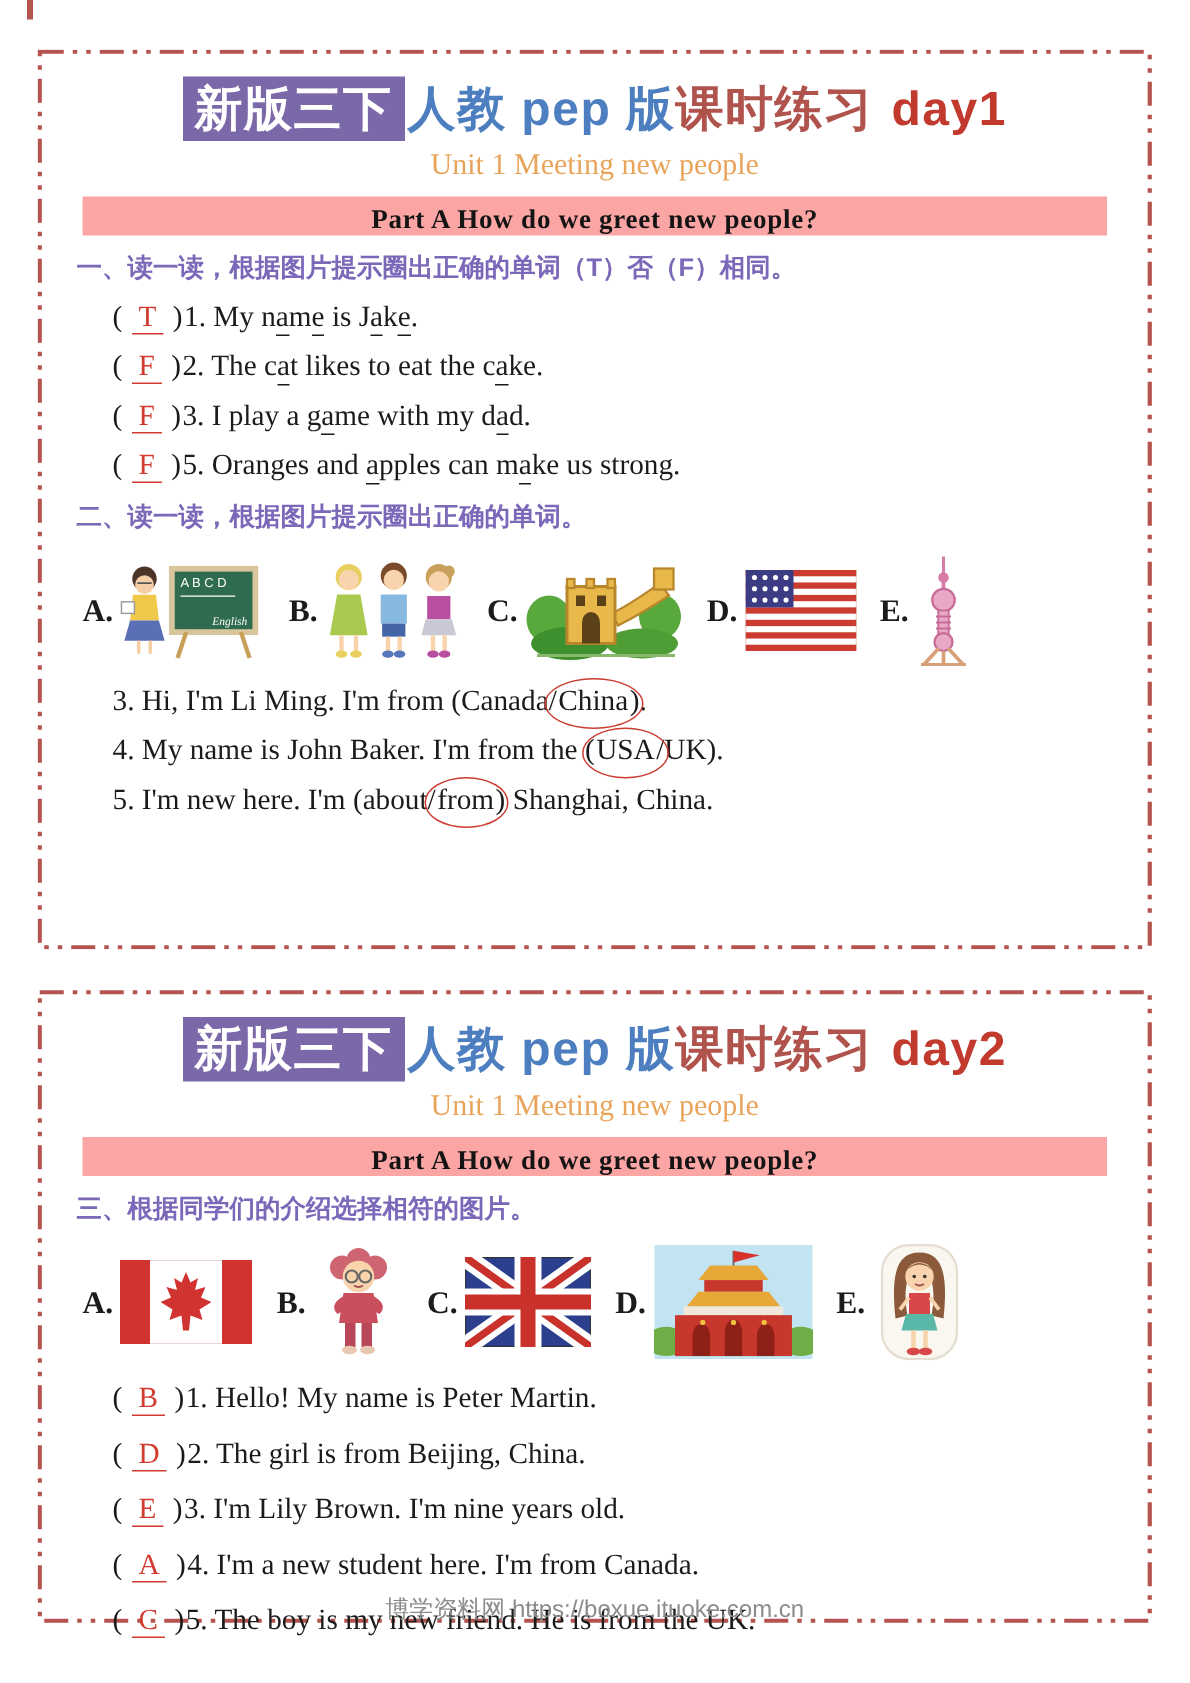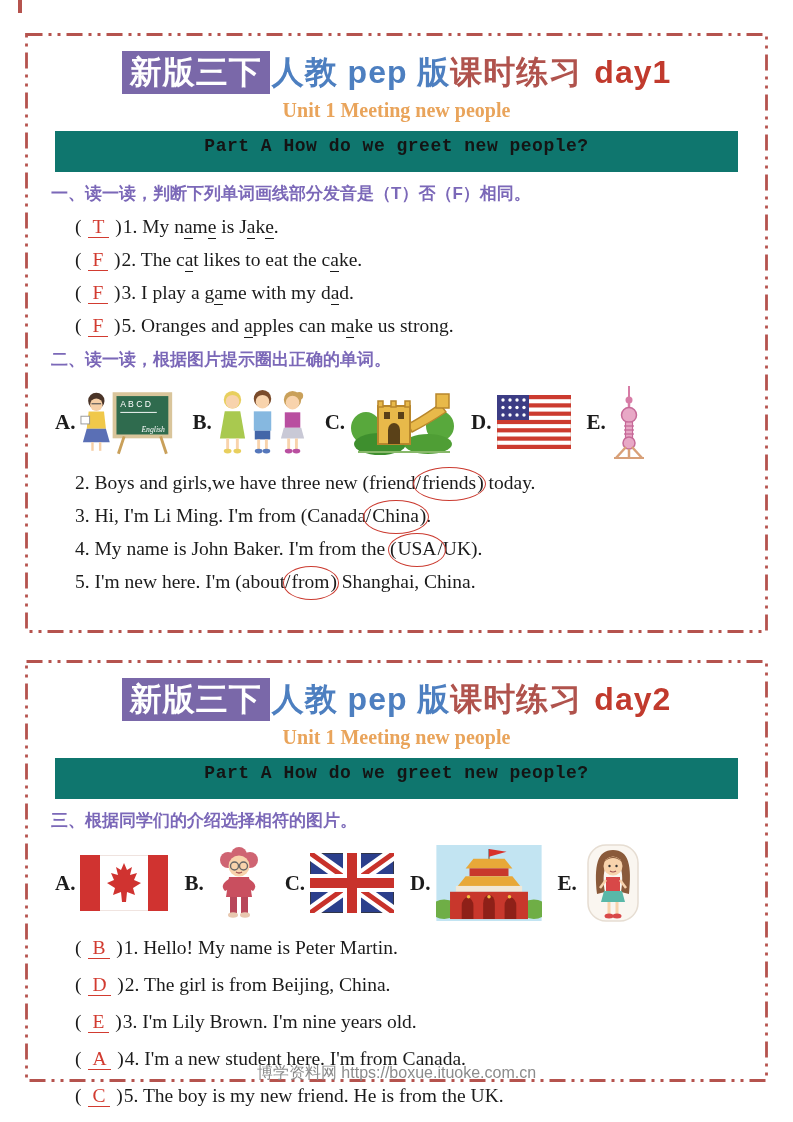--- a/index.html
+++ b/index.html
@@ -18,27 +18,27 @@
     text-align:center;padding-top:19px;
     font-family:"Liberation Sans", sans-serif;font-weight:bold;font-size:32px;line-height:40px;
     letter-spacing:1px;white-space:nowrap;
   }
   .badge{background:#7a68a9;color:#ffffff;padding:3px 8px 4px;}
   .t-series{color:#4d7fc0;margin-left:2px;}
   .t-suffix{color:#b0534d;}
   .t-day{color:#c13a2d;margin-left:12px;}
 
   .unit-line{
-    text-align:center;color:#e9a45b;font-weight:bold;font-size:20px;margin-top:7px;
+    text-align:center;color:#e9a45b;font-weight:normal;font-size:20px;margin-top:7px;
     font-family:"Liberation Serif", serif;
   }
   .part-band{
-    margin:9px 30px 0 30px;background:#0f766e;text-align:center;
-    font-family:Liberation Mono, monospace;font-weight:bold;font-size:18px;
-    padding:5px 0 16px;color:#141414;letter-spacing:.5px;
+    margin:9px 30px 0 30px;background:#fca5a5;text-align:center;
+    font-family:Liberation Serif, serif;font-weight:bold;font-size:18px;
+    padding:5px 0 0;color:#141414;letter-spacing:.5px;
   }
   .sec-heading{
     margin:10px 0 0 26px;color:#7b68b8;font-family:"Liberation Sans", sans-serif;
     font-weight:bold;font-size:17px;line-height:24px;
   }
   .qlist{margin-left:26px;font-size:19.5px;}
   .qlist .q-row{margin-top:9px;line-height:24px;margin-left:24px;}
   .qlist.wide .q-row{margin-top:13px;}
   .ans-wrap{letter-spacing:1px;}
   .ans{color:#d23b30;border-bottom:1.6px solid #d23b30;padding:0 4px;font-weight:normal;}
@@ -64,21 +64,21 @@
 <div class="page-tick"></div>
 
 <div class="sheet" id="sheet0">
   <svg class="border-svg" viewBox="0 0 743 600" preserveAspectRatio="none">
     <rect x="1.5" y="1.5" width="740" height="597" fill="none" stroke="#b5534e" stroke-width="2.8" stroke-dasharray="16 6 3 6 3 6"></rect>
   </svg>
   <div class="sheet-inner">
     <div class="title-line"><span class="badge">新版三下</span><span class="t-series">人教 pep 版</span><span class="t-suffix">课时练习</span><span class="t-day">day1</span></div>
     <div class="unit-line">Unit 1 Meeting new people</div>
     <div class="part-band">Part A How do we greet new people?</div>
-    <div class="sec-heading">一、读一读，判断下列单词画线部分发音是（T）否（F）相同。</div>
+    <div class="sec-heading">一、读一读，根据图片提示圈出正确的单词（T）否（F）相同。</div>
     <div class="qlist">
         <div class="q-row"><span class="ans-wrap">( <span class="ans">T</span> )</span><span>1. </span><span class="q-text">My n<span class="ul">a</span>m<span class="ul">e</span> is J<span class="ul">a</span>k<span class="ul">e</span>.</span></div>
         <div class="q-row"><span class="ans-wrap">( <span class="ans">F</span> )</span><span>2. </span><span class="q-text">The c<span class="ul">a</span>t likes to eat the c<span class="ul">a</span>ke.</span></div>
         <div class="q-row"><span class="ans-wrap">( <span class="ans">F</span> )</span><span>3. </span><span class="q-text">I play a g<span class="ul">a</span>me with my d<span class="ul">a</span>d.</span></div>
         <div class="q-row"><span class="ans-wrap">( <span class="ans">F</span> )</span><span>5. </span><span class="q-text">Oranges and <span class="ul">a</span>pples can m<span class="ul">a</span>ke us strong.</span></div>
       </div>
     <div class="sec-heading">二、读一读，根据图片提示圈出正确的单词。</div>
 
     <div class="img-row">
       <span class="img-slot">
@@ -192,21 +192,20 @@
           <circle cx="18" cy="58" r="6" fill="#e8a8c6" stroke="#c66a98" stroke-width="1.5"></circle>
           <line x1="15" y1="62" x2="5" y2="73" stroke="#d8a078" stroke-width="2.5"></line>
           <line x1="21" y1="62" x2="31" y2="73" stroke="#d8a078" stroke-width="2.5"></line>
           <line x1="18" y1="64" x2="18" y2="73" stroke="#d8a078" stroke-width="2.5"></line>
           <line x1="3" y1="73" x2="33" y2="73" stroke="#d8a078" stroke-width="2"></line>
         </svg>
       </span>
     </div>
 
     <div class="qlist">
-        <div class="q-row"><span>2. </span><span class="q-text">Boys and girls,we have three new (friend/<span class="circle">friends</span>) today.</span></div>
         <div class="q-row"><span>3. </span><span class="q-text">Hi, I'm Li Ming. I'm from (Canada/<span class="circle">China</span>).</span></div>
         <div class="q-row"><span>4. </span><span class="q-text">My name is John Baker. I'm from the (<span class="circle">USA</span>/UK).</span></div>
         <div class="q-row"><span>5. </span><span class="q-text">I'm new here. I'm (about/<span class="circle">from</span>) Shanghai, China.</span></div>
       </div>
   </div>
 </div>
 
 <div class="sheet" id="sheet1">
   <svg class="border-svg" viewBox="0 0 743 422" preserveAspectRatio="none">
     <rect x="1.5" y="1.5" width="740" height="419" fill="none" stroke="#b5534e" stroke-width="2.8" stroke-dasharray="16 6 3 6 3 6"></rect>

